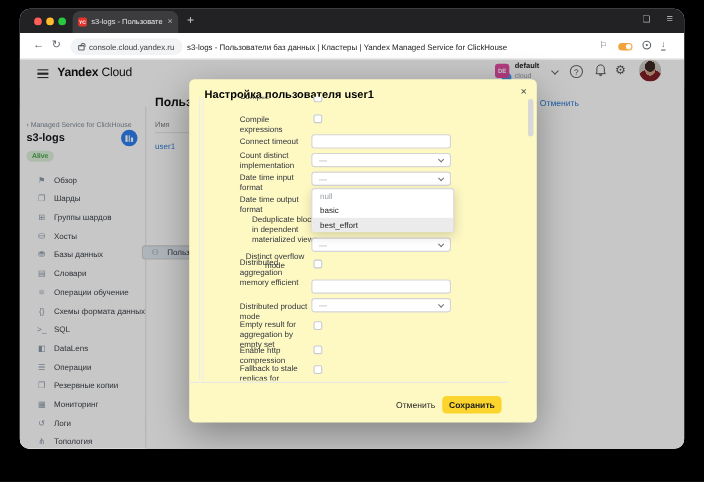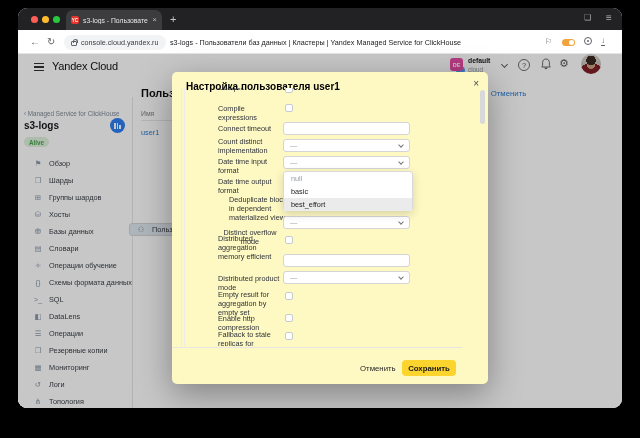--- a/index.html
+++ b/index.html
@@ -46,21 +46,21 @@
   .dl-ic { position:absolute; left:583px; top:6px; color:#5f6368; font-size:8px; border-bottom:1px solid #5f6368;
            padding-bottom:0; line-height:9px; }
 
   
   .console { position:absolute; left:0; top:46px; width:604px; height:354px; background:#fff; }
   .c-header { position:absolute; left:0; top:0; width:604px; height:26px; background:#fff; }
   .burger { position:absolute; left:16px; top:9px; width:10px; height:8px;
             border-top:1.4px solid #333; border-bottom:1.4px solid #333; }
   .burger::after { content:""; position:absolute; left:0; top:2.2px; width:10px; height:1.4px; background:#333; }
   .logo { position:absolute; left:34px; top:6px; font-size:11px; color:#121212; letter-spacing:-0.2px; }
-  .logo b { font-weight:400; } .logo span { font-weight:300; }
+  .logo b { font-weight:700; } .logo span { font-weight:300; }
   .cloud-badge { position:absolute; left:432px; top:4px; width:13px; height:13px; border-radius:3px;
                  background:#e64ca6; color:#fff; font-size:5.5px; font-weight:bold;
                  display:flex; align-items:center; justify-content:center; z-index:2; }
   .cloud-dot { position:absolute; left:438px; top:12px; width:9px; height:9px; border-radius:50%;
                background:#4a9df8; z-index:1; }
   .cloud-name { position:absolute; left:450px; top:3px; font-size:6.8px; font-weight:bold; color:#1a1a1a; }
   .cloud-sub  { position:absolute; left:450px; top:12px; font-size:6.3px; color:#8e9399; }
   .caret-down { position:absolute; width:5px; height:5px; border-right:1.2px solid #666; border-bottom:1.2px solid #666;
                 transform:rotate(45deg); }
   .help-ic { position:absolute; left:500px; top:5px; width:12px; height:12px; border:1px solid #6d6d6d; border-radius:50%;

